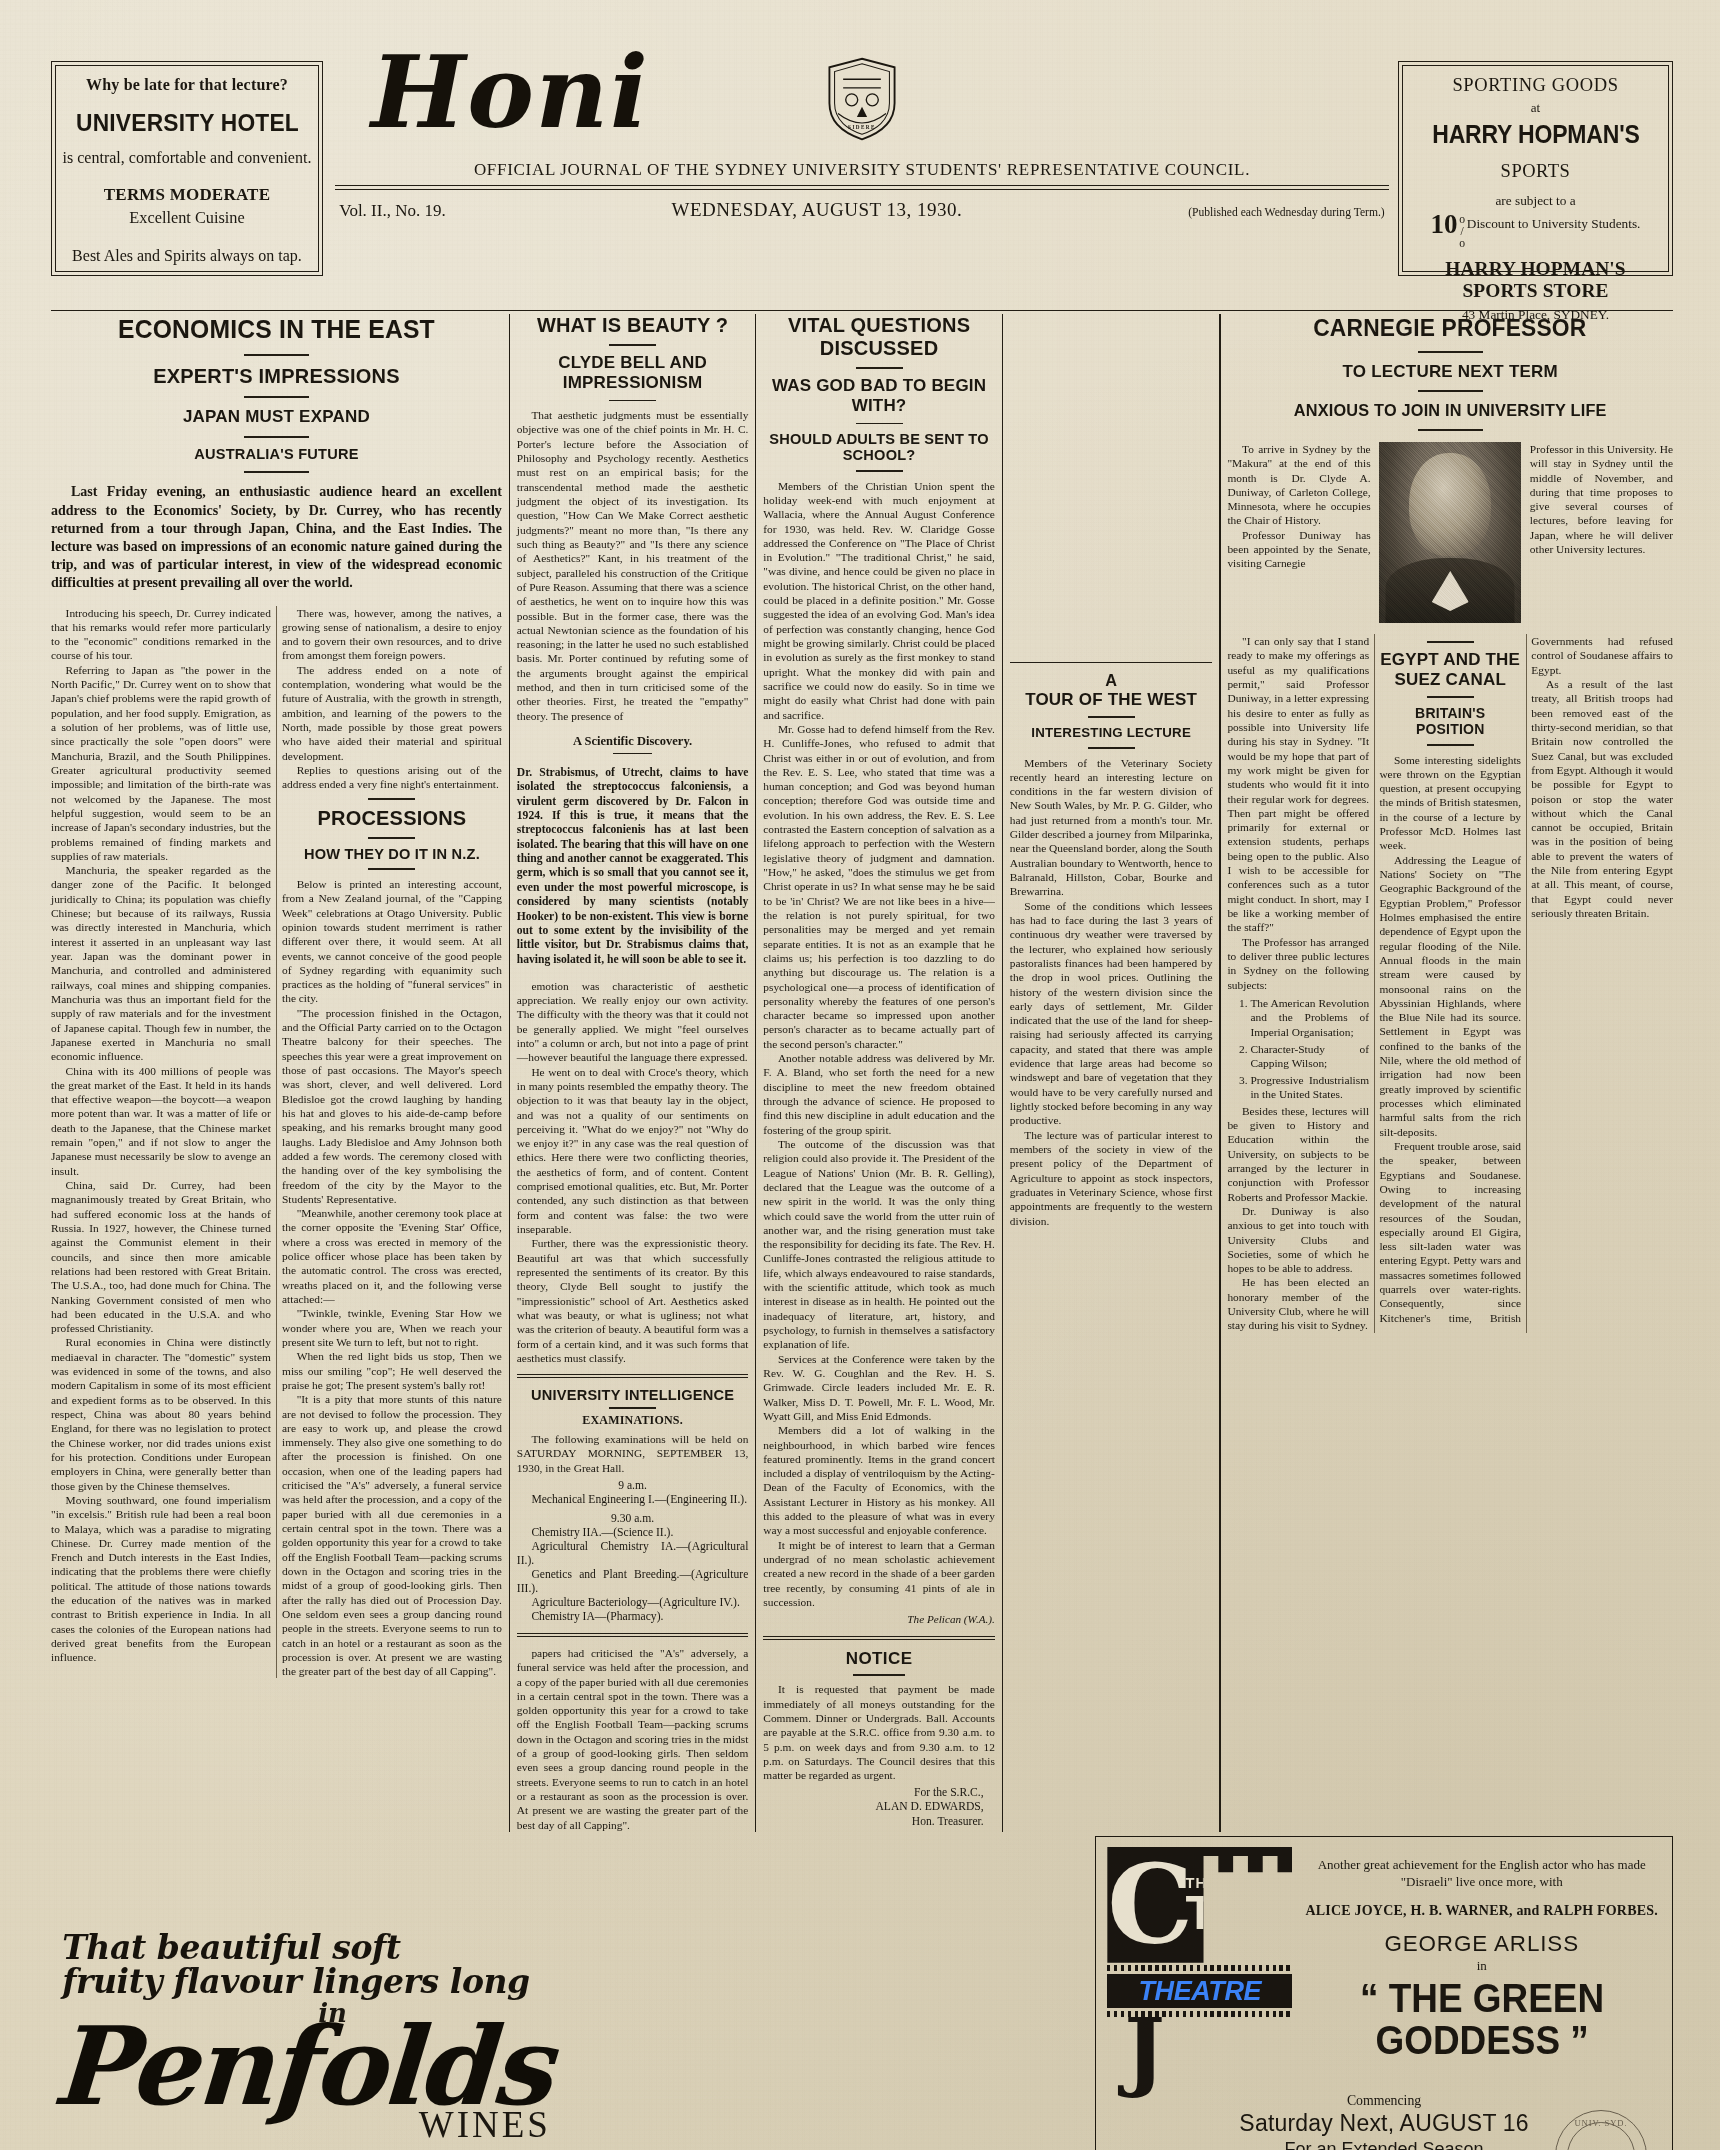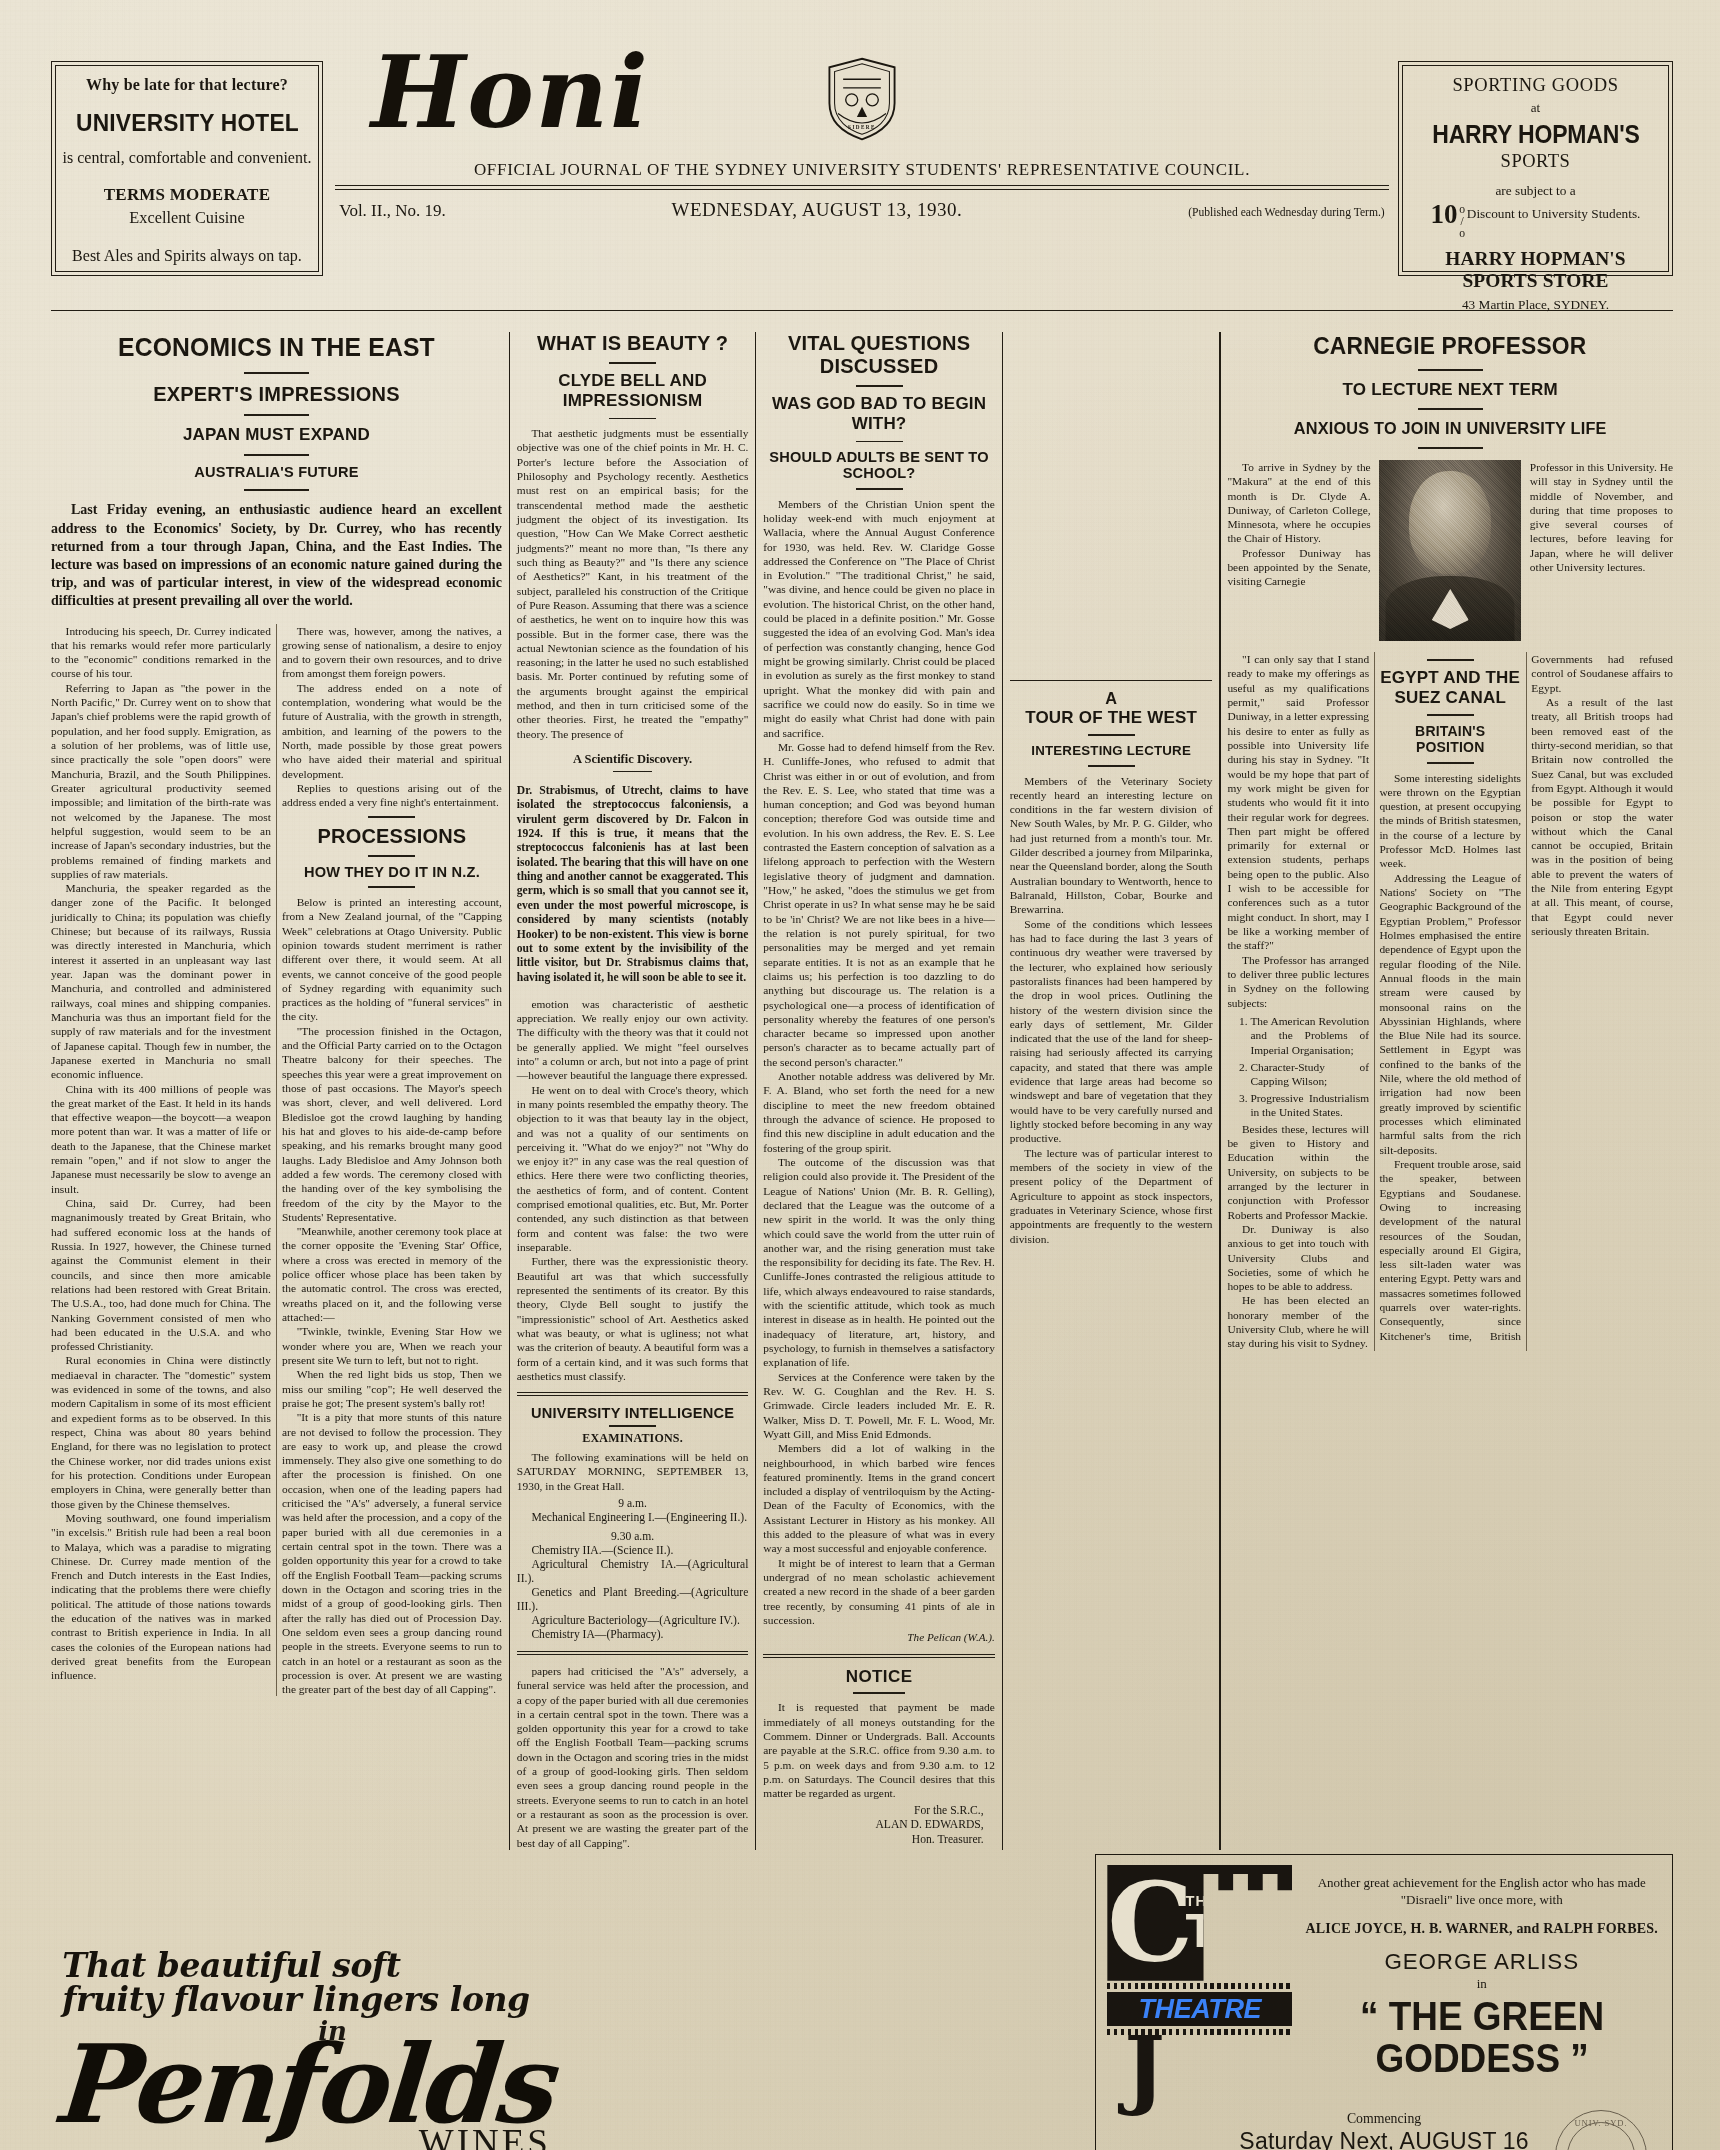--- a/index.html
+++ b/index.html
@@ -39,21 +39,21 @@
   .ad-q{font-size:16px;font-weight:bold;line-height:1.22;letter-spacing:0.2px;}
   .ad-big{font-family:"Liberation Sans",sans-serif;font-weight:bold;font-size:24.5px;letter-spacing:0.2px;margin-top:14.6px;transform:scaleX(.93);}
   .ad-mid{font-size:16px;line-height:1.25;margin-top:11.2px;}
   .ad-sub{font-size:17px;font-weight:bold;margin-top:17px;letter-spacing:0.2px;}
   .ad-sub2{font-size:16.3px;margin-top:2.6px;}
   .ad-tail{font-size:16px;margin-top:18px;line-height:1.25;}
 
   .sg-title{font-size:18.5px;letter-spacing:0.6px;margin-top:1.7px;}
   .sg-at{font-size:13px;margin-top:4.3px;}
   .sg-name{font-family:"Liberation Sans",sans-serif;font-weight:bold;font-size:25px;margin-top:3.4px;transform:scaleX(.92);letter-spacing:-0.2px;}
-  .sg-sports{font-size:18.5px;letter-spacing:0.5px;margin-top:2px;text-align:center;}
+  .sg-sports{font-size:18.5px;letter-spacing:0.5px;margin-top:12px;text-align:center;}
   .sg-subj{font-size:13.3px;margin-top:11.2px;}
   .sg-disc{margin-top:3.4px;display:flex;align-items:flex-start;justify-content:center;gap:1.7px;}
   .sg-10{font-size:27px;font-weight:bold;line-height:.95;}
   .sg-pc{font-size:11.6px;line-height:1.05;padding-top:1.7px;}
   .sg-pc b{display:block;font-weight:normal;}
   .sg-disc-txt{font-size:13.3px;line-height:1.28;text-align:left;padding-top:2.6px;}
   .sg-store{font-size:19.4px;font-weight:bold;letter-spacing:0.1px;margin-top:7.7px;line-height:1.12;}
   .sg-addr{font-size:13.3px;margin-top:5.2px;}
 
   .mast-center{position:absolute;left:284px;top:4.3px;width:1054px;text-align:center;}
@@ -74,21 +74,21 @@
   }
   .rule-dbl{border-top:1.7px solid #221d14;border-bottom:0.9px solid #221d14;height:2.6px;margin:5.2px 0 0;}
   .issue-row{display:flex;justify-content:space-between;align-items:baseline;margin-top:8.6px;padding:0 4.3px;font-size:0;}
   .issue-vol{font-size:17px;}
   .issue-date{font-size:19px;letter-spacing:0.5px;}
   .issue-pub{font-size:11.6px;}
 
   .top-rule{border-top:1.3px solid #221d14;margin-top:11.2px;}
 
   
-  .grid{display:flex;margin-top:21px;}
+  .grid{display:flex;margin-top:3px;}
   .col{box-sizing:border-box;}
   .vdiv{width:1.3px;background:#221d14;margin:0 6.9px;align-self:stretch;}
 
   h1.hl{font-family:"Liberation Sans",sans-serif;font-weight:bold;text-align:center;margin:0;letter-spacing:0.2px;}
   .hl-xl{font-size:26px;transform:scaleX(.95);}
   .hl-l{font-size:20px;}
   .hl-m{font-size:17px;}
   .hl-s{font-size:14.6px;}
   .hl-ser{font-family:"Liberation Serif",serif;font-weight:normal;}
   .hr-short{width:65px;height:2.2px;background:#221d14;margin:8.6px auto;}

